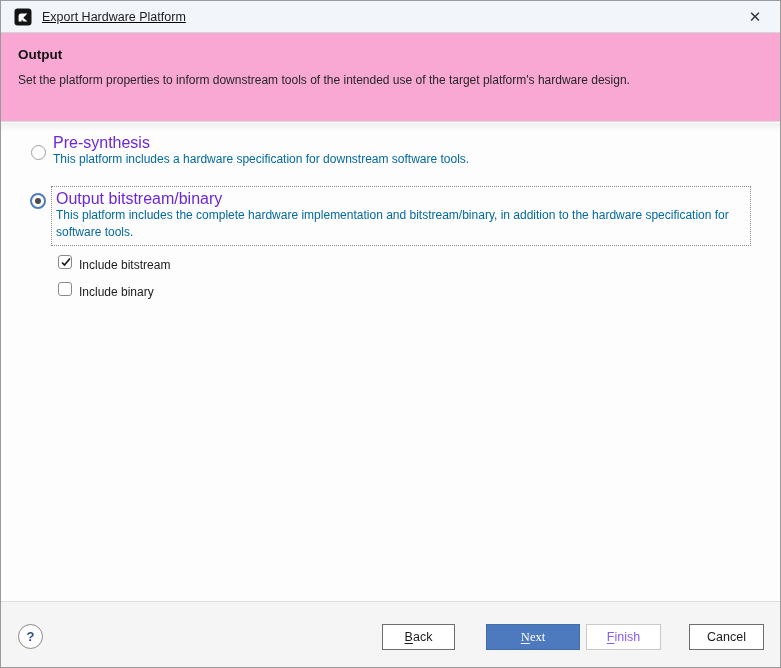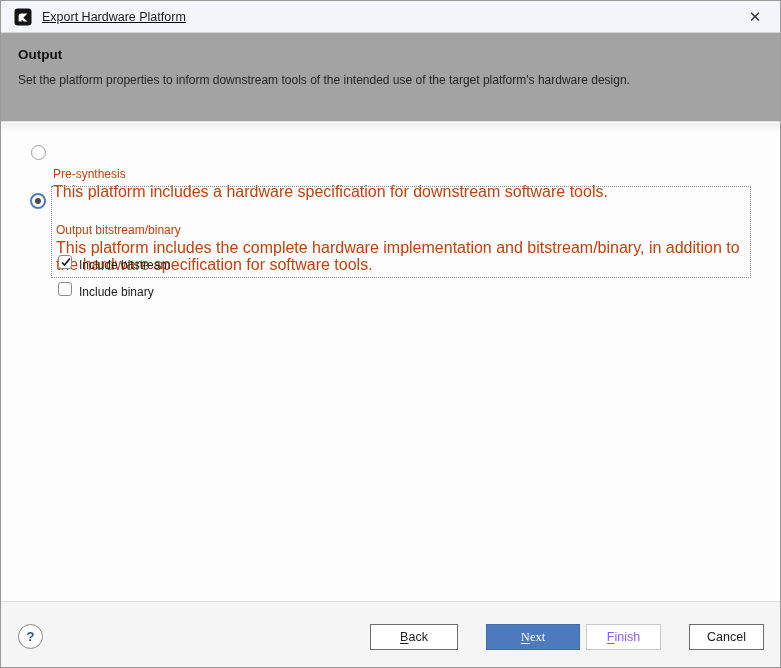--- a/index.html
+++ b/index.html
@@ -25,21 +25,21 @@
   .title-icon{width:18px;height:18px;flex:0 0 auto;display:block;}
   .title-text{margin-left:10px;font-size:12.5px;color:#1c1c1c;}
   .close-btn{
     position:absolute;right:13px;top:5px;width:24px;height:22px;
     display:flex;align-items:center;justify-content:center;
     font-size:15px;color:#333;cursor:pointer;background:transparent;border:none;
     font-family:"Liberation Sans","DejaVu Sans",sans-serif;
   }
   
   .header{
-    position:absolute;left:0;top:32px;right:0;height:89px;background:#a3a3a3;
+    position:absolute;left:0;top:32px;right:0;height:89px;background:#f9a8d4;
     border-bottom:1px solid #dcdcdc;padding:14px 18px 0 17px;
   }
   .header-title{margin:0;font-size:13.5px;font-weight:bold;color:#111;}
   .header-desc{margin:11px 0 0 0;font-size:12px;color:#262626;}
   
   .content{position:absolute;left:0;top:122px;right:0;height:478px;background:#fdfdfd;}
   .content::before{
     content:"";position:absolute;left:0;top:0;right:0;height:9px;
     background:linear-gradient(to bottom,rgba(0,0,0,0.055),rgba(0,0,0,0));
     pointer-events:none;
@@ -48,22 +48,22 @@
     position:absolute;width:15px;height:15px;border-radius:50%;
     background:#fff;border:1px solid #9e9e9e;cursor:pointer;
   }
   .radio.selected{
     width:16px;height:16px;border:2px solid var(--radio-ring);
   }
   .radio.selected::after{
     content:"";position:absolute;left:3px;top:3px;width:6px;height:6px;
     border-radius:50%;background:#4a4a4a;
   }
-  .opt-label{font-size:12px;color:#c2410c;line-height:17px;margin-top:32px;}
-  .opt-desc{font-size:16px;color:#c2410c;line-height:17px;}
+  .opt-label{font-size:16px;color:#6d28d9;line-height:17px;}
+  .opt-desc{font-size:12px;color:#0369a1;line-height:17px;}
   #opt-presynthesis .radio{left:30px;top:22px;}
   #opt-presynthesis .opt-text{position:absolute;left:52px;top:11px;width:640px;}
   #opt-bitstream .radio{left:29px;top:70px;}
   .focus-box{
     position:absolute;left:50px;top:63px;width:700px;
     border:1px dotted #8c8c8c;padding:3px 7px 4px 4px;background:transparent;cursor:pointer;
   }
   
   .check-row{position:absolute;left:57px;height:16px;cursor:pointer;}
   #check-bitstream{top:132px;}
@@ -85,21 +85,21 @@
     font-size:13px;font-weight:bold;display:flex;align-items:center;justify-content:center;
     cursor:pointer;font-family:"Liberation Sans","DejaVu Sans",sans-serif;
   }
   .btn{
     position:absolute;top:22px;height:26px;font-size:12.5px;cursor:pointer;
     background:#ffffff;border:1px solid #6e6e6e;color:#1c1c1c;
     display:flex;align-items:center;justify-content:center;
     font-family:"Liberation Sans","DejaVu Sans",sans-serif;padding:0;
   }
   .btn .mn{text-decoration:underline;text-underline-offset:2px;}
-  .btn-back{left:369px;width:88px;}
+  .btn-back{left:381px;width:73px;}
   .btn-next{left:485px;width:94px;background:var(--primary-blue);border-color:#446ca9;color:#ffffff;font-family:Liberation Serif, serif;}
   .btn-finish{left:585px;width:75px;border-color:#c9c9c9;color:#8b5cf6;cursor:default;justify-content:center;}
   .btn-cancel{left:688px;width:75px;justify-content:center;}
 </style>
 </head>
 <body>
 
 <div class="window">
 
   <div class="titlebar">

